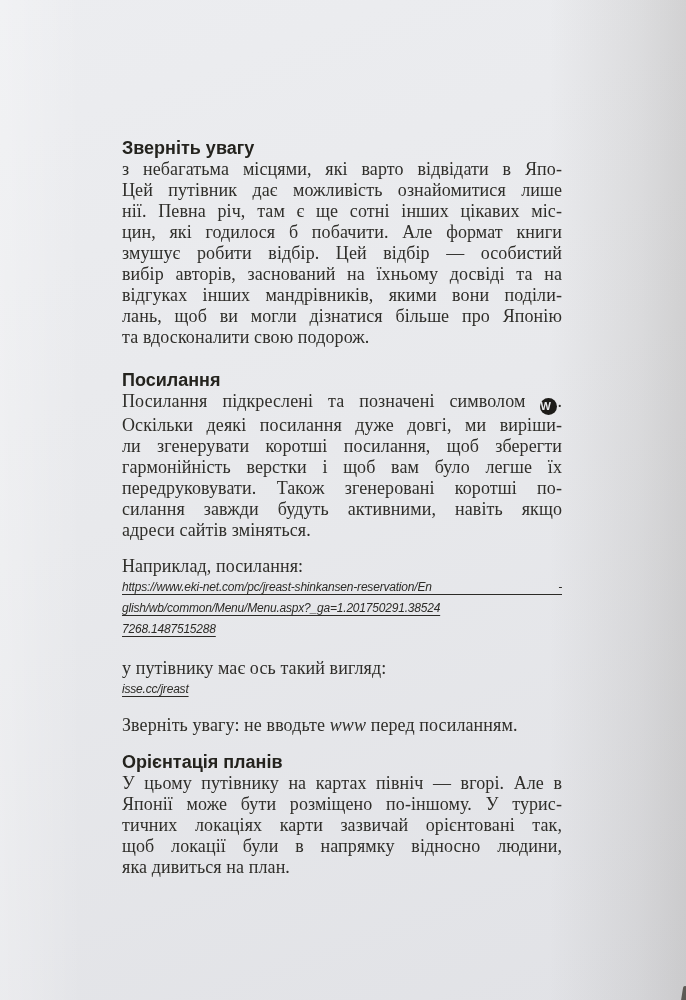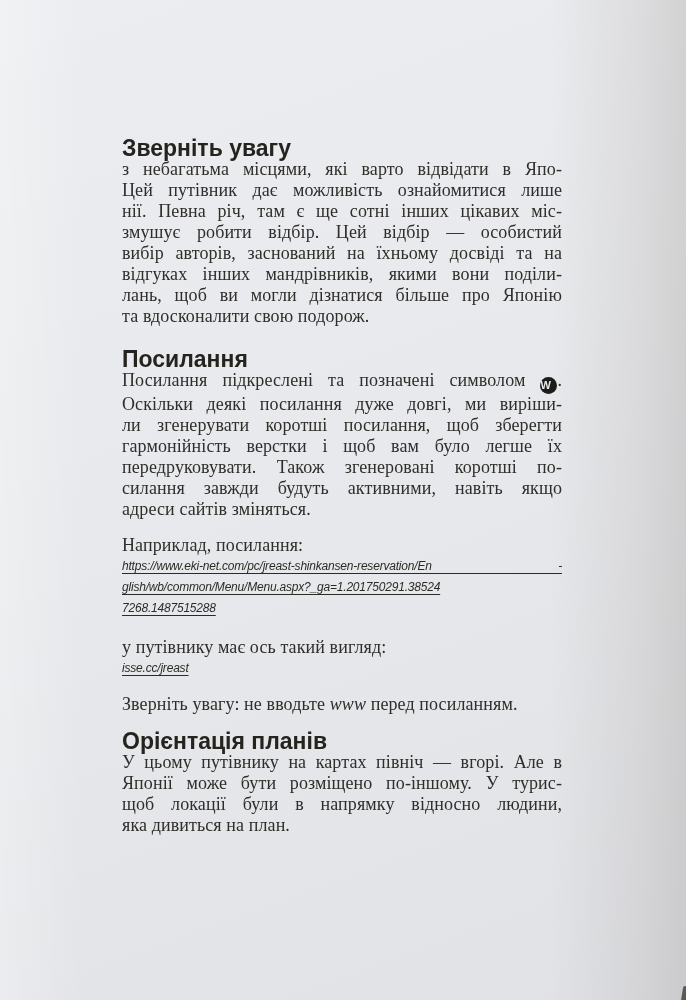--- a/index.html
+++ b/index.html
@@ -10,21 +10,21 @@
     overflow:hidden;
     background:
       linear-gradient(to right, rgba(255,255,255,0.28) 0%, rgba(255,255,255,0) 12%, rgba(0,0,0,0) 80%, rgba(100,94,86,0.10) 93%, rgba(100,94,86,0.18) 100%),
       linear-gradient(160deg,#ecedf0 0%,#e8e9ec 45%,#e1e2e6 100%);
     font-family:"Liberation Serif","DejaVu Serif",serif;
     color:#2f2e2a;
   }
   .col{position:absolute;left:122px;top:138px;width:440px;}
   .h{
     font-family:"Liberation Sans","DejaVu Sans",sans-serif;
-    font-weight:700;font-size:23px;line-height:21px;color:#24231e;
+    font-weight:700;font-size:18px;line-height:21px;color:#24231e;
   }
   .line{font-size:18px;line-height:21px;letter-spacing:0.1px;}
   .jline{text-align:justify;text-align-last:justify;}
   .url{
     font-family:"Liberation Sans","DejaVu Sans",sans-serif;
     font-style:italic;font-size:12px;line-height:21px;letter-spacing:-0.2px;
     text-decoration:underline;text-underline-offset:3px;color:#2c2b27;
   }
   .em{font-style:italic;}
   .w-badge{
@@ -47,20 +47,21 @@
 <body>
 
 <div class="page">
   <div class="col">
 
     <div class="h">Зверніть увагу</div>
     <div>
       <div class="line jline">з небагатьма місцями, які варто відвідати в Япо-</div>
       <div class="line jline">Цей путівник дає можливість ознайомитися лише</div>
       <div class="line jline">нії. Певна річ, там є ще сотні інших цікавих міс-</div>
+      <div class="line jline">цин, які годилося б побачити. Але формат книги</div>
       <div class="line jline">змушує робити відбір. Цей відбір — особистий</div>
       <div class="line jline">вибір авторів, заснований на їхньому досвіді та на</div>
       <div class="line jline">відгуках інших мандрівників, якими вони поділи-</div>
       <div class="line jline">лань, щоб ви могли дізнатися більше про Японію</div>
       <div class="line">та вдосконалити свою подорож.</div>
     </div>
 
     <div class="h mt-blank">Посилання</div>
     <div>
       <div class="line jline"><span>Посилання підкреслені та позначені символом</span>
@@ -84,20 +85,21 @@
     <div class="url">isse.cc/jreast</div>
 
     <div class="line mt-15"><span>Зверніть увагу: не вводьте</span>
       <span class="em">www</span>
       <span>перед посиланням.</span></div>
 
     <div class="h mt-20">Орієнтація планів</div>
     <div>
       <div class="line jline">У цьому путівнику на картах північ — вгорі. Але в</div>
       <div class="line jline">Японії може бути розміщено по-іншому. У турис-</div>
+      <div class="line jline">тичних локаціях карти зазвичай орієнтовані так,</div>
       <div class="line jline">щоб локації були в напрямку відносно людини,</div>
       <div class="line">яка дивиться на план.</div>
     </div>
 
   </div>
 
   <div class="corner-mark"></div>
 </div>
 
 </body></html>

